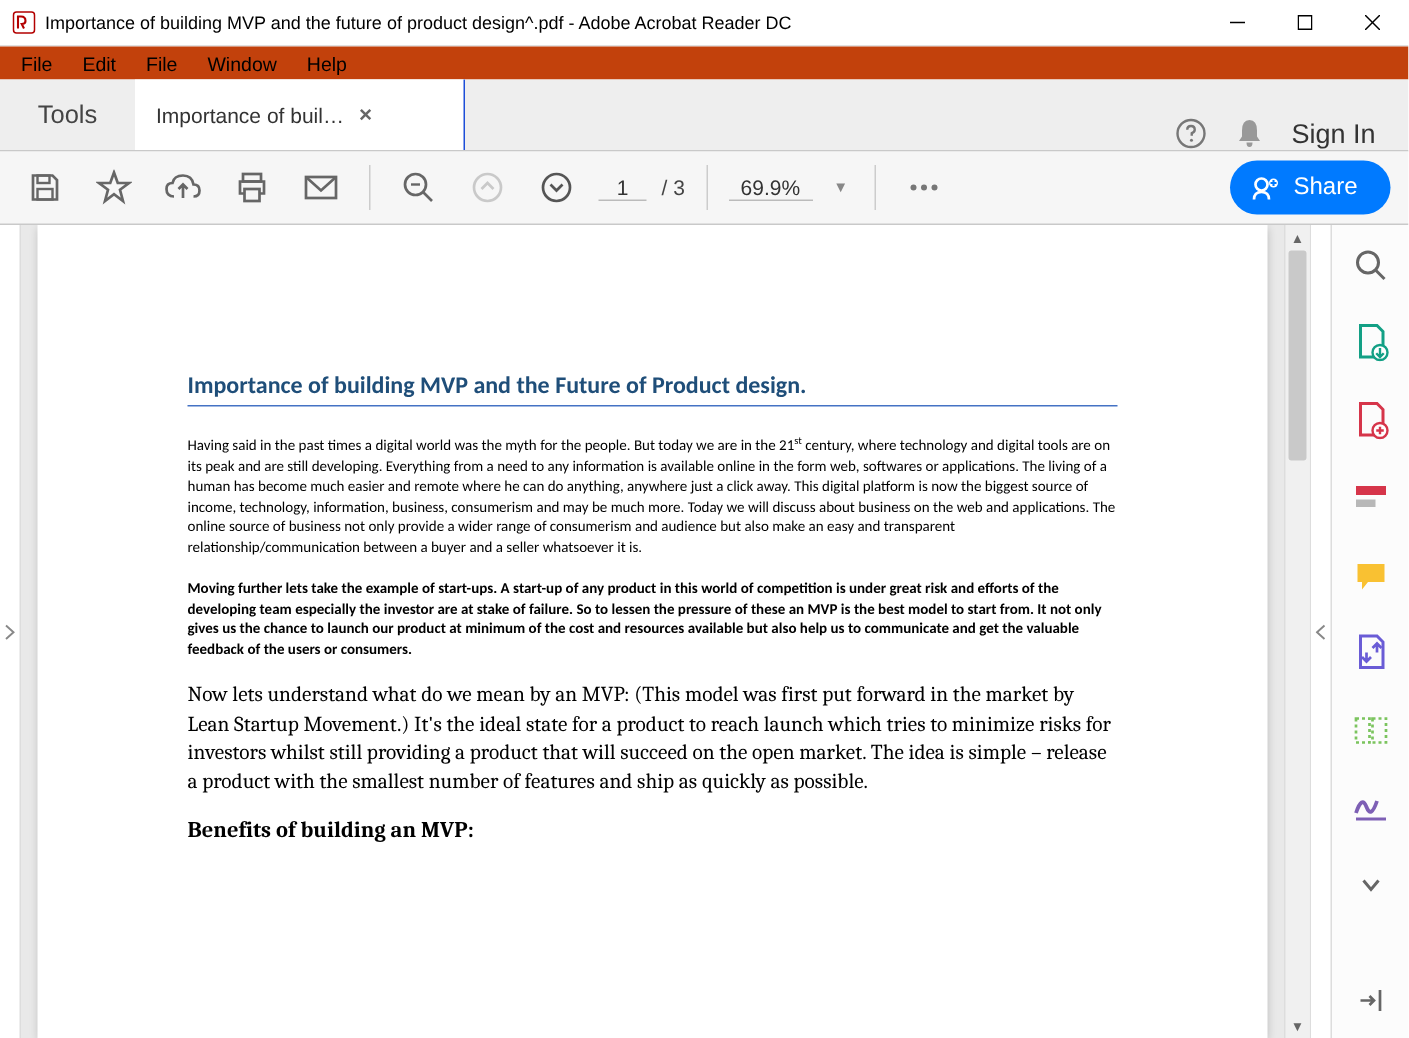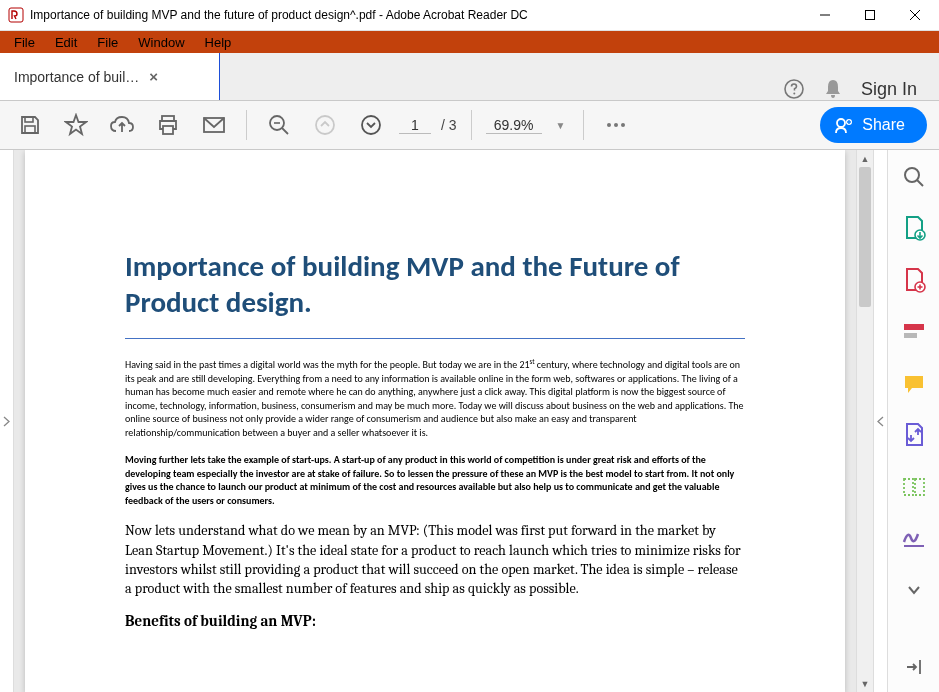--- a/index.html
+++ b/index.html
@@ -24,21 +24,21 @@
 .tool-row .pagein { width: 32px; text-align: center; border: none; border-bottom: 1px solid #bbb; background: transparent; font-size: 14px; color: #333; }
 .tool-row .pagetot { font-size: 14px; color: #444; }
 .tool-row .zoomval { width: 56px; text-align: center; border: none; border-bottom: 1px solid #bbb; background: transparent; font-size: 14px; color: #333; }
 .tool-row .zoomdd { color: #888; font-size: 10px; padding: 0 4px;}
 .tool-row .sharebtn { margin-left: auto; background: #007aff; color: #fff; border-radius: 22px; height: 36px; padding: 0 22px 0 14px; display: flex; align-items: center; gap: 8px; font-size: 16px; font-weight: 400;}
 .content { display: flex; height: calc(692px - 31px - 22px - 48px - 49px); }
 .leftgutter { width: 14px; background: #fff; border-right: 1px solid #ddd; display:flex; align-items:center; justify-content:center; color:#aaa;}
 .rightgutter { width: 14px; background: #fff; border-left: 1px solid #ddd; display:flex; align-items:center; justify-content:center; color:#aaa;}
 .docarea { flex: 1; background: #e9e9e9; position: relative; display: flex; justify-content: center; overflow: hidden;}
 .page { width: 820px; background: #fff; margin-top: 0; box-shadow: 0 2px 6px rgba(0,0,0,.2); padding: 98px 100px 30px 100px; font-family: Calibri, Georgia, serif; }
-.page h1 { color: #1f4e79; font-size: 29px; font-weight: 700; padding-bottom: 18px; border-bottom: 1px solid #4472c4; margin-bottom: 18px; font-family: Calibri, sans-serif;}
+.page h1 { color: #1f4e79; font-size: 16px; font-weight: 700; padding-bottom: 3px; border-bottom: 1px solid #4472c4; margin-bottom: 18px; font-family: Calibri, sans-serif;}
 .page p { font-size: 10px; line-height: 1.35; color: #000; margin-bottom: 14px; font-family: Calibri, sans-serif;}
 .page p.bold { font-weight: 700; }
 .page p.serif { font-family: Cambria, Georgia, serif; font-size: 14.2px;}
 .page h3 { font-family: Cambria, Georgia, serif; font-size: 15px; font-weight: 700; margin-top: 6px;}
 .scrollbar-v { width: 17px; background: #f0f0f0; position: relative; border-left: 1px solid #ddd;}
 .scrollbar-v .arrow { height: 17px; display: flex; align-items: center; justify-content: center; font-size: 9px; color: #666;}
 .scrollbar-v .thumb { position: absolute; top: 17px; left: 2px; right: 2px; height: 140px; background: #c9c9c9; border-radius: 2px;}
 .rightpanel { width: 52px; background: #fcfcfc; border-left: 1px solid #ddd; display: flex; flex-direction: column; align-items: center; padding-top: 14px; gap: 26px;}
 .rightpanel .pbtn { width: 28px; height: 28px; display: flex; align-items: center; justify-content: center;}
 svg { display: block; }
@@ -75,20 +75,21 @@
 
 <div class="menubar">
   <div class="mitem">File</div>
   <div class="mitem">Edit</div>
   <div class="mitem">File</div>
   <div class="mitem">Window</div>
   <div class="mitem">Help</div>
 </div>
 
 <div class="apptoolbar">
+  <div class="toolstab">Tools</div>
   <div class="filetab">
     <span>Importance of buil…</span>
     <span class="close-x">×</span>
   </div>
   <div class="spacer"></div>
   <div class="rightctl">
     <span>
         <svg width="22" height="22" viewBox="0 0 22 22">
           <circle cx="11" cy="11" r="9" fill="none" stroke="#777" stroke-width="1.6"></circle>
           <path d="M8.5 8.5 Q8.5 6 11 6 Q13.5 6 13.5 8.5 Q13.5 10 11.5 10.8 L11.5 12.5" fill="none" stroke="#777" stroke-width="1.6"></path>

